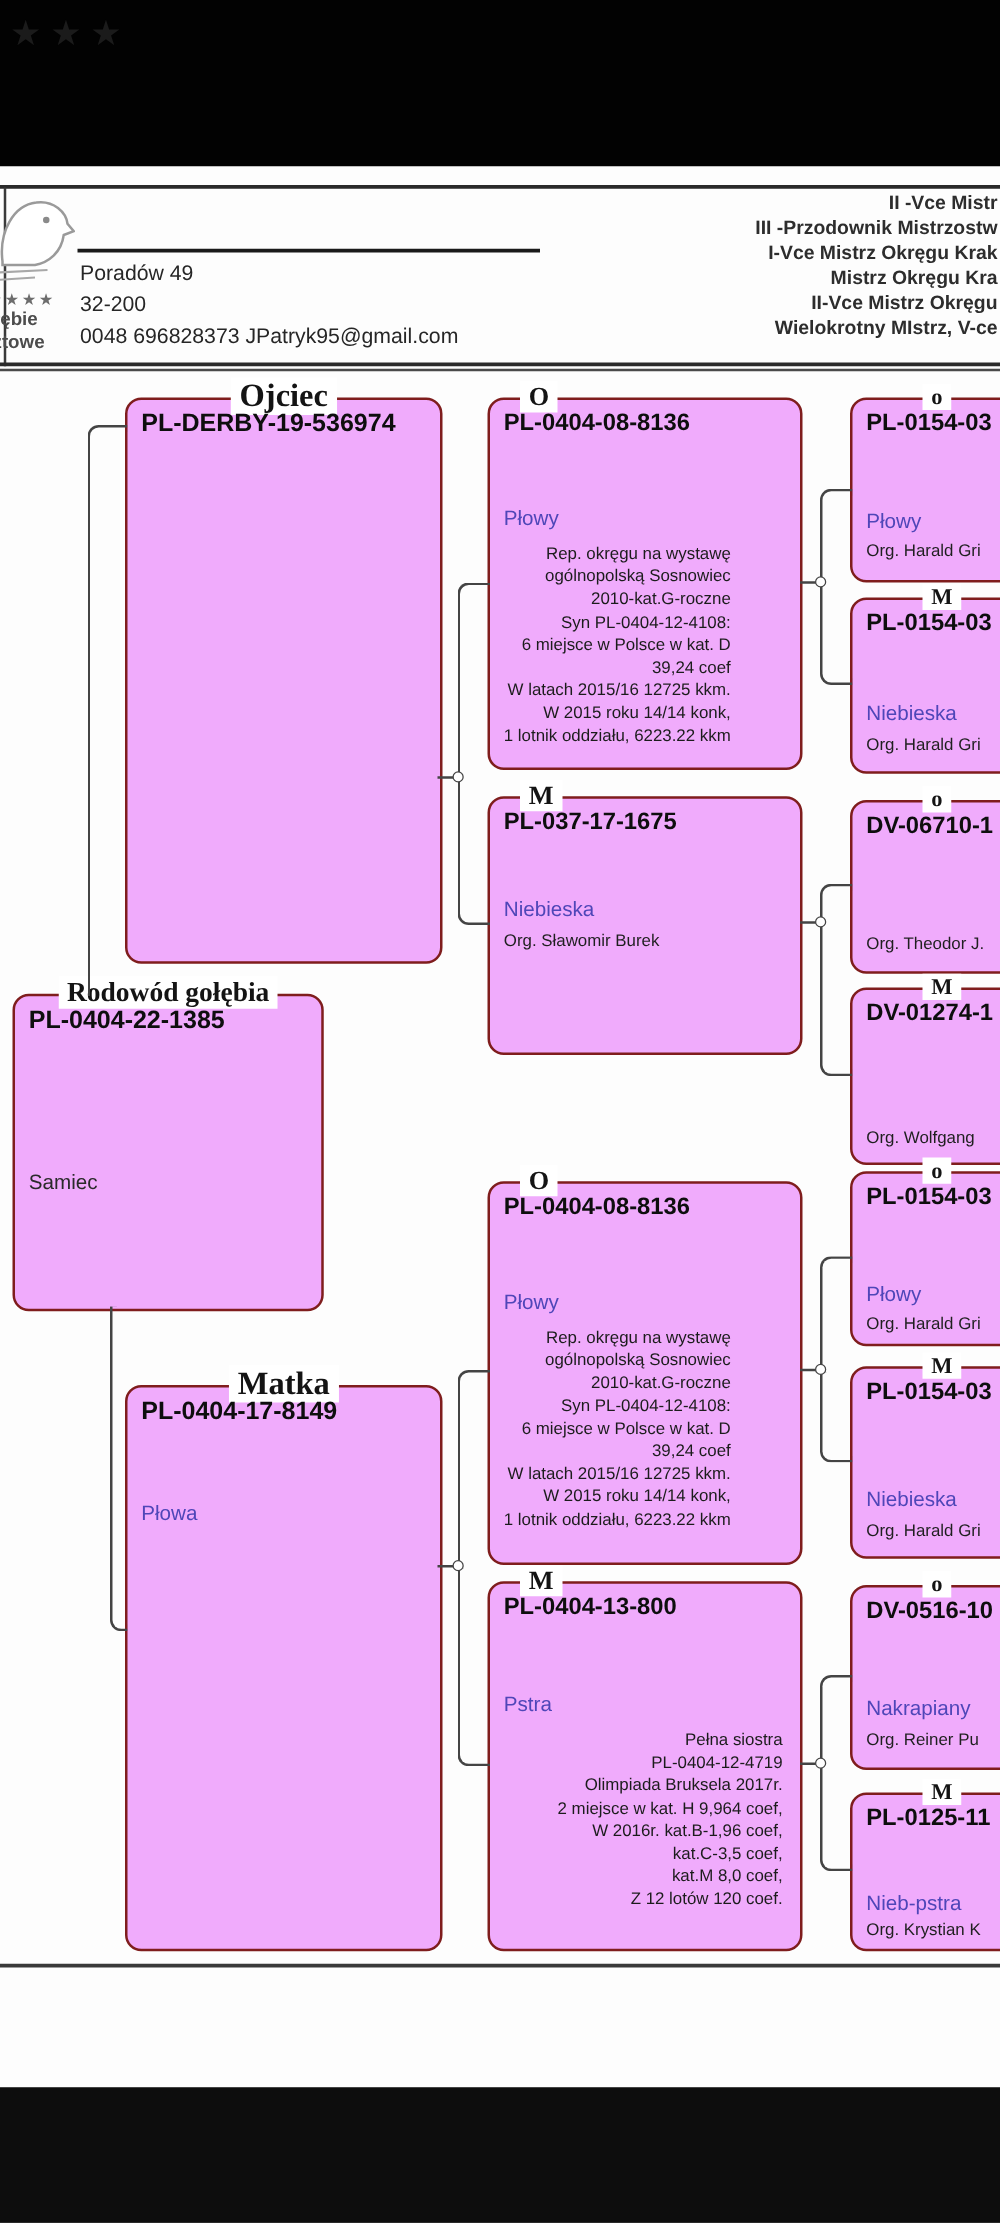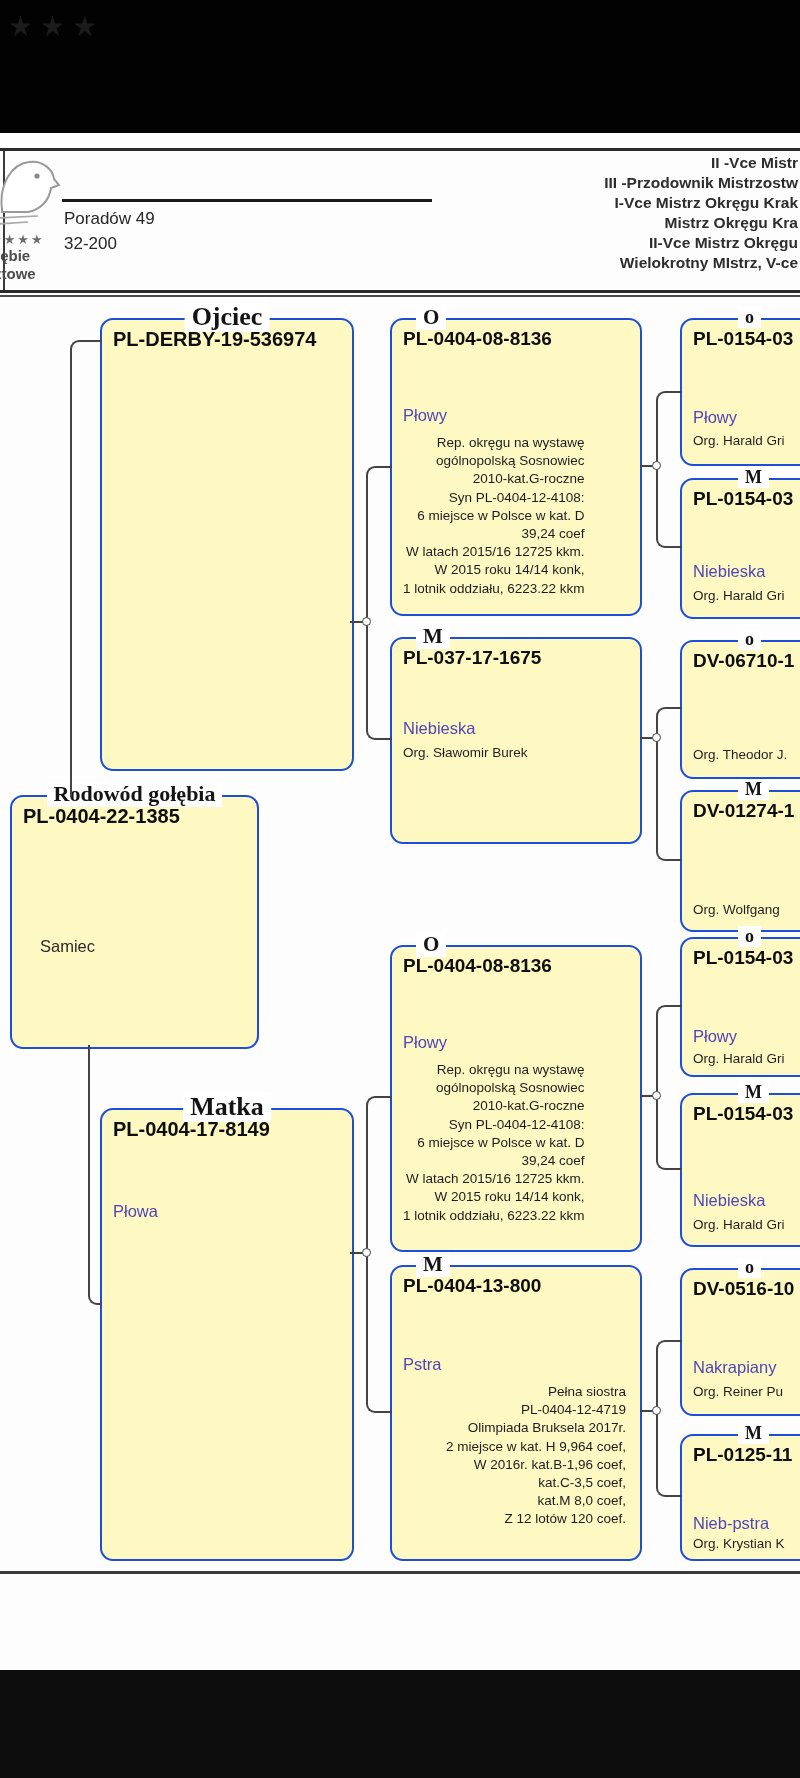--- a/index.html
+++ b/index.html
@@ -23,33 +23,33 @@
   .lh-title{position:absolute;left:62px;top:24px;font-size:34px;font-weight:bold;color:#0a0a0a;white-space:nowrap;}
   .lh-underline{position:absolute;left:62px;top:66px;width:370px;height:2.5px;background:#1a1a1a;}
   .lh-addr{position:absolute;left:64px;font-size:17px;color:#262626;white-space:nowrap;}
   .lh-ach{position:absolute;right:2px;top:20px;text-align:right;font-size:15.5px;font-weight:bold;
           color:#2d2d2d;line-height:20px;white-space:pre-line;}
   .logo-svg{position:absolute;left:-2px;top:18px;}
   .logo-stars{position:absolute;left:-10px;top:99px;font-size:13px;color:#6d6d6d;letter-spacing:2px;}
   .logo-cap1{position:absolute;left:-4px;top:114px;font-size:15px;font-weight:bold;color:#4c4c4c;}
   .logo-cap2{position:absolute;left:-6px;top:132px;font-size:15px;font-weight:bold;color:#4c4c4c;}
   
-  .box{position:absolute;background:#fef9c3;border:2px solid #1d4ed8;border-radius:13px;text-decoration:underline;}
+  .box{position:absolute;background:#f0abfc;border:2px solid #7f1d1d;border-radius:13px;text-decoration:underline;}
   .box-label{position:absolute;background:#fff;padding:0 7px;white-space:nowrap;
              font-family:"Liberation Serif","DejaVu Serif",serif;font-weight:bold;color:#141414;}
   .lab-big{top:-18px;left:50%;transform:translateX(-50%);font-size:26px;}
   .lab-mid{top:-16px;left:50%;transform:translateX(-50%);font-size:22px;}
   .lab-om{top:-15px;left:24px;font-size:21px;}
   .lab-om3{top:-13px;left:56px;font-size:18px;}
   .ring{position:absolute;left:11px;top:8px;font-size:19px;font-weight:bold;color:#0e0e0e;white-space:nowrap;}
   .ring-lg{font-size:20px;}
   .colorname{position:absolute;left:11px;font-size:16.5px;color:#4f46b8;white-space:nowrap;}
   .org{position:absolute;left:11px;font-size:13.5px;color:#1f1f1f;white-space:nowrap;}
   .desc{position:absolute;left:11px;font-size:13.5px;line-height:18.2px;color:#1c1c1c;white-space:pre-line;text-align:right;}
-  .sex{position:absolute;left:28px;top:140px;font-size:16.5px;color:#2a2a2a;}
+  .sex{position:absolute;left:11px;top:140px;font-size:16.5px;color:#2a2a2a;}
   
   .conn{position:absolute;border:0 solid #444;}
   .corner-tl{border-top-width:2px;border-left-width:2px;border-top-left-radius:9px;}
   .corner-bl{border-bottom-width:2px;border-left-width:2px;border-bottom-left-radius:9px;}
   .stub{position:absolute;height:2px;background:#444;}
   .junction{position:absolute;width:7px;height:7px;border:1.5px solid #444;border-radius:50%;background:#fff;}
   .doc-bottomline{left:0;top:1438px;width:800px;height:2.5px;background:#3a3a3a;}
 </style>
 </head>
 <body>
@@ -70,20 +70,21 @@
       <circle cx="39" cy="25" r="2.6" fill="#8a8a8a"></circle>
       <path d="M0,67 L40,65 M0,73 L30,71" stroke="#a8a8a8" stroke-width="1.6" fill="none"></path>
     </svg>
     <div class="logo-stars">★★★★</div>
     <div class="logo-cap1">łębie</div>
     <div class="logo-cap2">ztowe</div>
 
     <div class="lh-underline"></div>
     <div class="lh-addr" style="top:76px;">Poradów 49</div>
     <div class="lh-addr" style="top:101px;">32-200</div>
+    <div class="lh-addr" style="top:126px;">0048 696828373 JPatryk95@gmail.com</div>
 
     <div class="lh-ach">II -Vce Mistr
 III -Przodownik Mistrzostw
 I-Vce Mistrz Okręgu Krak
 Mistrz Okręgu Kra
 II-Vce Mistrz Okręgu
 Wielokrotny MIstrz, V-ce</div>
 
     <div class="hline lh-sep1"></div>
     <div class="hline lh-sep2"></div>

